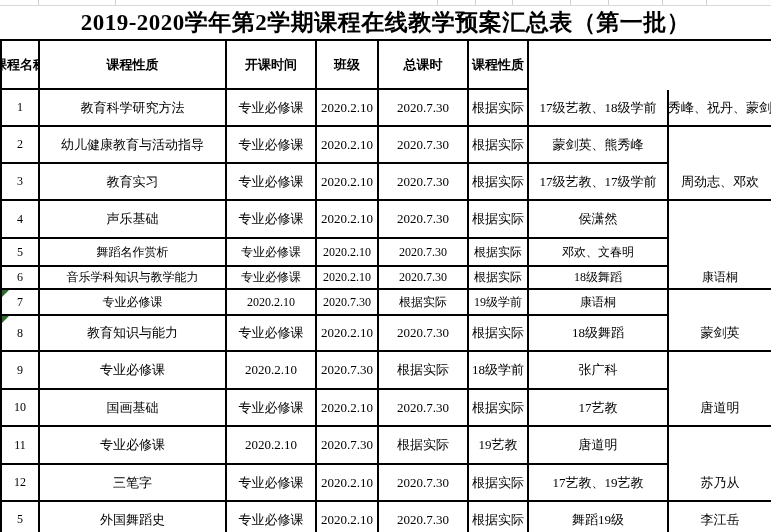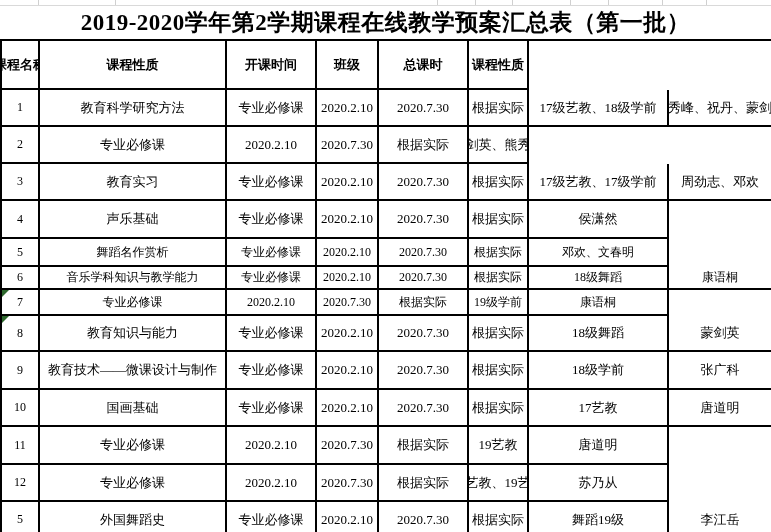--- a/index.html
+++ b/index.html
@@ -118,20 +118,23 @@
     <div class="cell">
           <span>熊秀峰、祝丹、蒙剑英</span>
         </div>
   </div>
 
   <div class="row">
     <div class="cell c-no">
           <span>2</span>
         </div>
     <div class="cell">
+          <span>幼儿健康教育与活动指导</span>
+        </div>
+    <div class="cell">
           <span>专业必修课</span>
         </div>
     <div class="cell">
           <span>2020.2.10</span>
         </div>
     <div class="cell">
           <span>2020.7.30</span>
         </div>
     <div class="cell">
           <span>根据实际</span>
@@ -294,23 +297,20 @@
     <div class="cell">
           <span>蒙剑英</span>
         </div>
   </div>
 
   <div class="row">
     <div class="cell c-no">
           <span>9</span>
         </div>
     <div class="cell">
-          <span>教育技术——微课设计与制作</span>
-        </div>
-    <div class="cell">
           <span>专业必修课</span>
         </div>
     <div class="cell">
           <span>2020.2.10</span>
         </div>
     <div class="cell">
           <span>2020.7.30</span>
         </div>
     <div class="cell">
           <span>根据实际</span>
@@ -370,20 +370,23 @@
           <span>19艺教</span>
         </div>
     <div class="cell">
           <span>唐道明</span>
         </div>
   </div>
 
   <div class="row">
     <div class="cell c-no">
           <span>12</span>
+        </div>
+    <div class="cell">
+          <span>三笔字</span>
         </div>
     <div class="cell">
           <span>专业必修课</span>
         </div>
     <div class="cell">
           <span>2020.2.10</span>
         </div>
     <div class="cell">
           <span>2020.7.30</span>
         </div>

